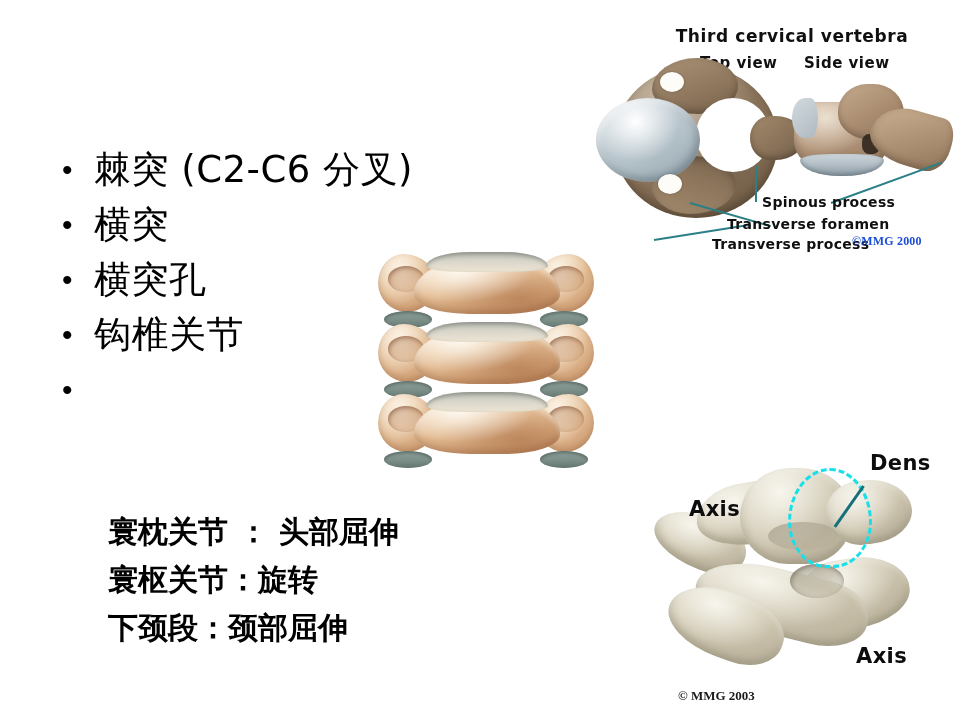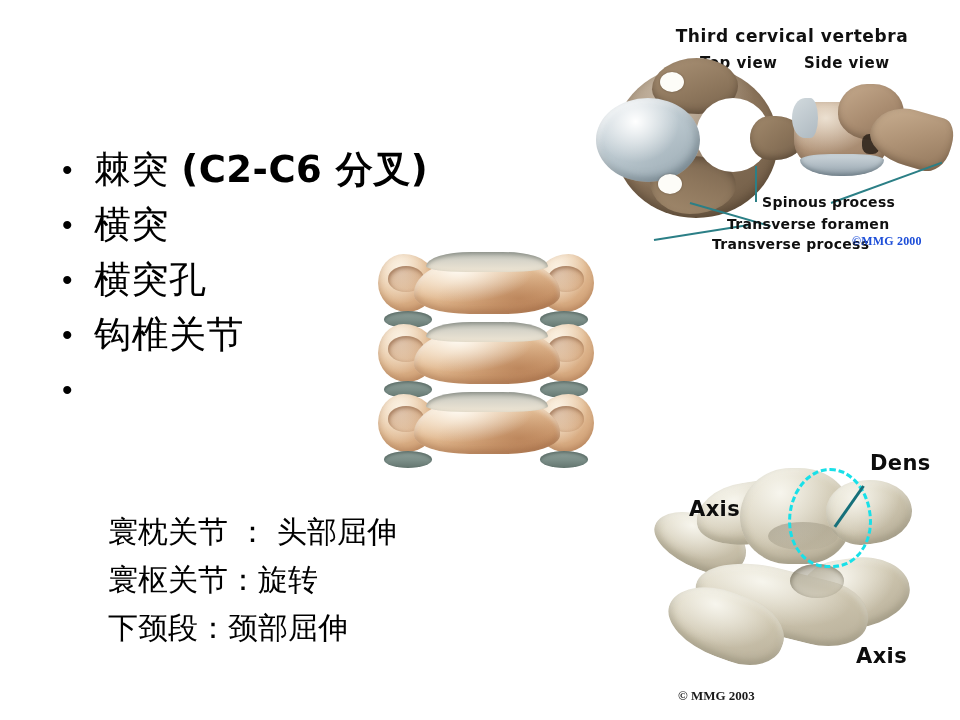--- a/index.html
+++ b/index.html
@@ -37,32 +37,32 @@
     color: #000;
     line-height: 55px;
   }
   .bullet-text {
     font-size: 37px;
     color: #000000;
     font-family: "DejaVu Sans", "Liberation Sans", sans-serif;
     white-space: nowrap;
     letter-spacing: 0.5px;
   }
-  .bullet-text b { font-weight: bold; }
+  .bullet-text b { font-weight: normal; }
 
   
   .detail-block {
     position: absolute;
     left: 108px;
     top: 508px;
     width: 420px;
   }
   .detail-line {
     font-size: 30px;
-    font-weight: normal;
+    font-weight: bold;
     color: #000000;
     font-family: "DejaVu Sans", "Liberation Sans", sans-serif;
     height: 48px;
     line-height: 48px;
     white-space: pre;
   }
 
   
   .fig-stack {
     position: absolute;

